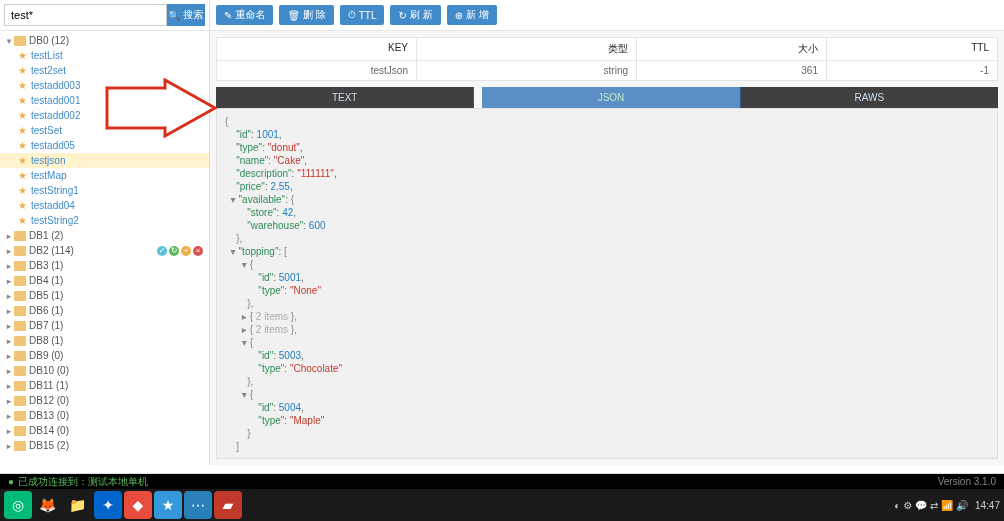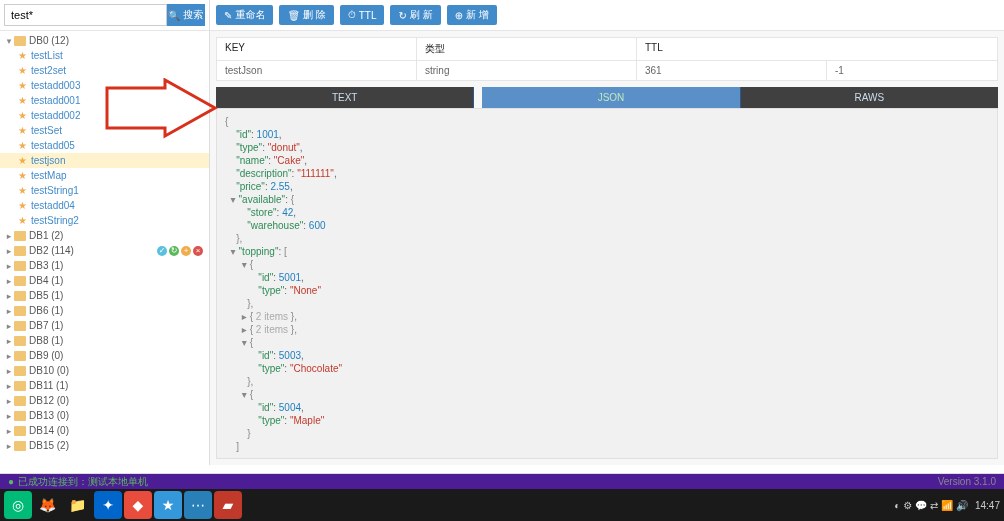--- a/index.html
+++ b/index.html
@@ -22,21 +22,21 @@
 .tree-row.db .tree-label { color: #555; }
 .indent-1 { padding-left: 18px; }
 .db-actions { position: absolute; right: 6px; display: flex; gap: 2px; }
 .db-act { width: 10px; height: 10px; border-radius: 50%; font-size: 8px; color: #fff; display: inline-flex; align-items: center; justify-content: center; }
 .da-b { background: #5bc0de; } .da-g { background: #5cb85c; } .da-o { background: #f0ad4e; } .da-r { background: #d9534f; }
 
 .main { flex: 1; display: flex; flex-direction: column; background: #f7f7f7; }
 .action-bar { display: flex; gap: 6px; padding: 5px 6px; background: #fff; border-bottom: 1px solid #e5e5e5; }
 .act-btn { height: 20px; padding: 0 8px; background: #428bca; color: #fff; border: none; font-size: 10px; border-radius: 2px; cursor: pointer; display: flex; align-items: center; gap: 3px; }
 
-.kv-table { margin: 6px; }
+.kv-table { margin: 6px; text-align: right; }
 .kv-head, .kv-row { display: flex; background: #fff; border: 1px solid #e5e5e5; }
 .kv-row { border-top: none; }
 .kv-cell { padding: 4px 8px; font-size: 10px; color: #666; border-right: 1px solid #e5e5e5; }
 .kv-cell:last-child { border-right: none; }
 .c-key { width: 200px; } .c-type { width: 220px; } .c-size { width: 190px; } .c-ttl { flex: 1; }
 .kv-head .kv-cell { color: #222; font-weight: normal; }
 
 .tabs { display: flex; margin: 0 6px; }
 .tab { flex: 1; text-align: center; padding: 5px 0; background: #404040; color: #cde; font-size: 10px; cursor: pointer; border-right: 1px solid #2d5a8a; }
 .tab.active { background: #5a8fc7; color: #bfe8bf; margin-left: 8px; }
@@ -46,21 +46,21 @@
 .json-view .jk { color: #2e8b57; } 
 .json-view .js { color: #c0392b; } 
 .json-view .jn { color: #1e7fbf; } 
 .json-view .jp { color: #888; } 
 .json-view .jc { color: #aaa; text-align: right; } 
 .json-line { white-space: pre; }
 .jt { color: #888; display: inline-block; width: 8px; }
 
 .arrow-overlay { position: absolute; left: 105px; top: 78px; pointer-events: none; }
 
-.status-bar { position: absolute; bottom: 32px; left: 0; right: 0; height: 16px; display: flex; align-items: center; justify-content: space-between; padding: 0 8px; background: #4c1d95; border-top: 1px solid #ddd; font-size: 10px; color: #5cb85c; }
+.status-bar { position: absolute; bottom: 32px; left: 0; right: 0; height: 16px; display: flex; align-items: center; justify-content: space-between; padding: 0 8px; background: #000000; border-top: 1px solid #ddd; font-size: 10px; color: #5cb85c; }
 .status-bar .ver { color: #888; }
 .status-dot { color: #5cb85c; margin-right: 4px; }
 
 .taskbar { position: absolute; bottom: 0; left: 0; right: 0; height: 32px; background: #1a1a1a; display: flex; align-items: center; padding: 0 4px; justify-content: space-between; }
 .tb-left { display: flex; gap: 2px; }
 .tb-icon { width: 28px; height: 28px; border-radius: 4px; display: flex; align-items: center; justify-content: center; font-size: 14px; color: #fff; cursor: pointer; }
 .tb-right { display: flex; align-items: center; gap: 6px; color: #ccc; font-size: 10px; }
 .tb-sys { font-size: 10px; }
 </style>
 </head>
@@ -238,20 +238,21 @@
       <button class="act-btn">
           <span>⊕</span>
           <span>新 增</span>
         </button>
     </div>
 
     <div class="kv-table">
       <div class="kv-head">
         <div class="kv-cell c-key">KEY</div>
         <div class="kv-cell c-type">类型</div>
+        <div class="kv-cell c-size">大小</div>
         <div class="kv-cell c-ttl">TTL</div>
       </div>
       <div class="kv-row">
         <div class="kv-cell c-key">testJson</div>
         <div class="kv-cell c-type">string</div>
         <div class="kv-cell c-size">361</div>
         <div class="kv-cell c-ttl">-1</div>
       </div>
     </div>
 

